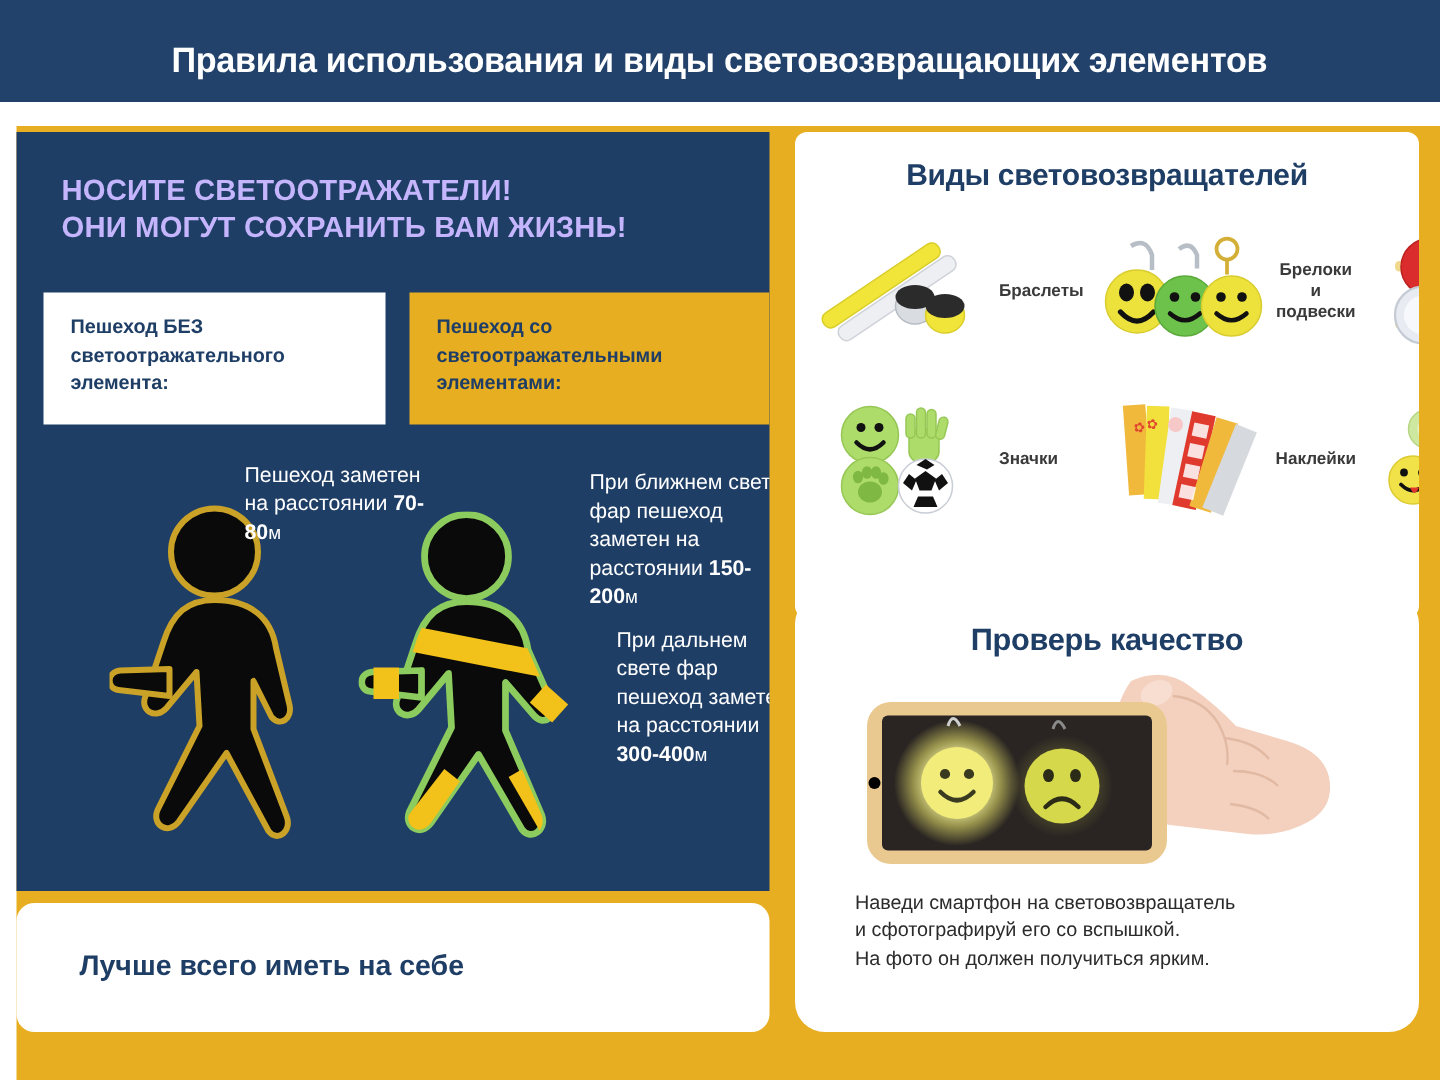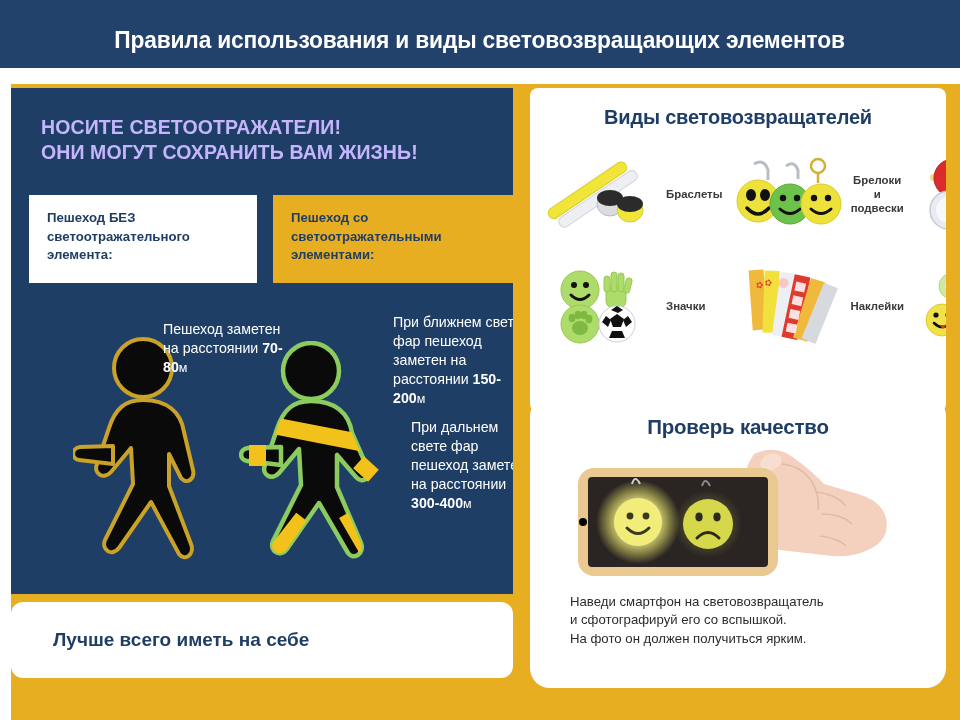--- a/index.html
+++ b/index.html
@@ -59,33 +59,33 @@
   #callout-yes {
     left: 262px; width: 240px;
     background: #E8AE22; color: #1F3E66;
   }
   .callout-text { font-size: 13.2px; font-weight: bold; line-height: 1.42; }
 
   
   .dist { position: absolute; color: #ffffff; line-height: 1.33; font-size: 14.2px; }
   .dist b { font-weight: bold; }
   .dist .unit { font-weight: normal; font-size: 12.5px; }
-  #dist-1 { left: 152px; top: 232px; width: 120px; }
+  #dist-1 { left: 152px; top: 220px; width: 120px; }
   #dist-2 { left: 382px; top: 225px; width: 130px; }
   #dist-3 { left: 400px; top: 330px; width: 118px; }
 
   
   .ped { position: absolute; }
   #ped-plain { left: 62px;  top: 248px; }
   #ped-refl  { left: 228px; top: 253px; }
 
   
   #left-bottom-card {
     position: absolute; left: 11px; top: 602px;
-    width: 502px; height: 76px;
+    width: 502px; height: 86px;
     background: #ffffff;
     border-radius: 12px;
     display: flex; align-items: center;
   }
   #left-bottom-text {
     padding-left: 42px;
     color: #1F3E66; font-size: 19px; font-weight: bold; line-height: 1.32;
   }
 
   

